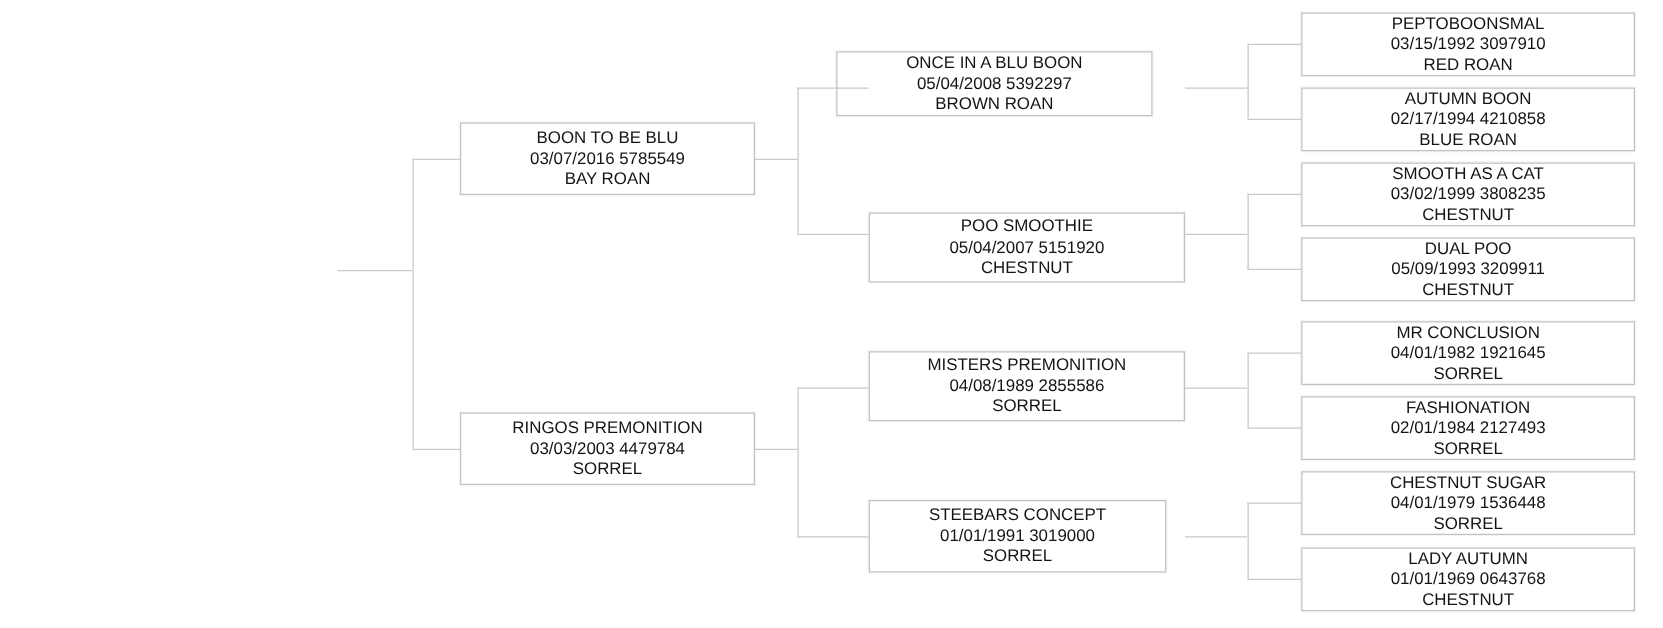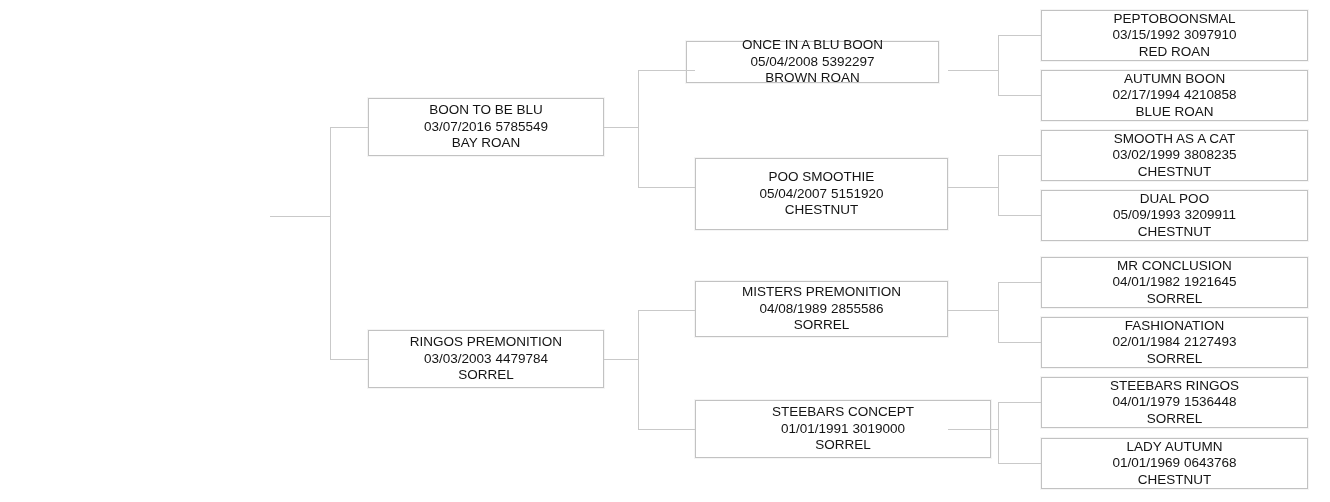--- a/index.html
+++ b/index.html
@@ -41,36 +41,36 @@
     <div class="nm">BOON TO BE BLU</div>
     <div class="ln">03/07/2016 5785549</div>
     <div class="ln">BAY ROAN</div>
   </div>
   <div class="node" style="left:368px;top:330px;width:236px;height:58px">
     <div class="nm">RINGOS PREMONITION</div>
     <div class="ln">03/03/2003 4479784</div>
     <div class="ln">SORREL</div>
   </div>
 
-  <div class="node" style="left:686px;top:41px;width:253px;height:42px">
+  <div class="node" style="left:669px;top:41px;width:253px;height:52px">
     <div class="nm">ONCE IN A BLU BOON</div>
     <div class="ln">05/04/2008 5392297</div>
     <div class="ln">BROWN ROAN</div>
   </div>
-  <div class="node" style="left:695px;top:158px;width:253px;height:72px">
+  <div class="node" style="left:695px;top:170px;width:253px;height:56px">
     <div class="nm">POO SMOOTHIE</div>
     <div class="ln">05/04/2007 5151920</div>
     <div class="ln">CHESTNUT</div>
   </div>
   <div class="node" style="left:695px;top:281px;width:253px;height:56px">
     <div class="nm">MISTERS PREMONITION</div>
     <div class="ln">04/08/1989 2855586</div>
     <div class="ln">SORREL</div>
   </div>
-  <div class="node" style="left:695px;top:400px;width:296px;height:58px">
+  <div class="node" style="left:695px;top:400px;width:238px;height:58px">
     <div class="nm">STEEBARS CONCEPT</div>
     <div class="ln">01/01/1991 3019000</div>
     <div class="ln">SORREL</div>
   </div>
 
   <div class="node" style="left:1041px;top:10px;width:267px;height:51px">
     <div class="nm">PEPTOBOONSMAL</div>
     <div class="ln">03/15/1992 3097910</div>
     <div class="ln">RED ROAN</div>
   </div>
@@ -93,21 +93,21 @@
     <div class="nm">MR CONCLUSION</div>
     <div class="ln">04/01/1982 1921645</div>
     <div class="ln">SORREL</div>
   </div>
   <div class="node" style="left:1041px;top:317px;width:267px;height:51px">
     <div class="nm">FASHIONATION</div>
     <div class="ln">02/01/1984 2127493</div>
     <div class="ln">SORREL</div>
   </div>
   <div class="node" style="left:1041px;top:377px;width:267px;height:51px">
-    <div class="nm">STEEBARS RINGOS</div>
+    <div class="nm">CHESTNUT SUGAR</div>
     <div class="ln">04/01/1979 1536448</div>
     <div class="ln">SORREL</div>
   </div>
   <div class="node" style="left:1041px;top:438px;width:267px;height:51px">
     <div class="nm">LADY AUTUMN</div>
     <div class="ln">01/01/1969 0643768</div>
     <div class="ln">CHESTNUT</div>
   </div>
 
   <div class="hl" style="left:270px;top:216px;width:60px"></div>

